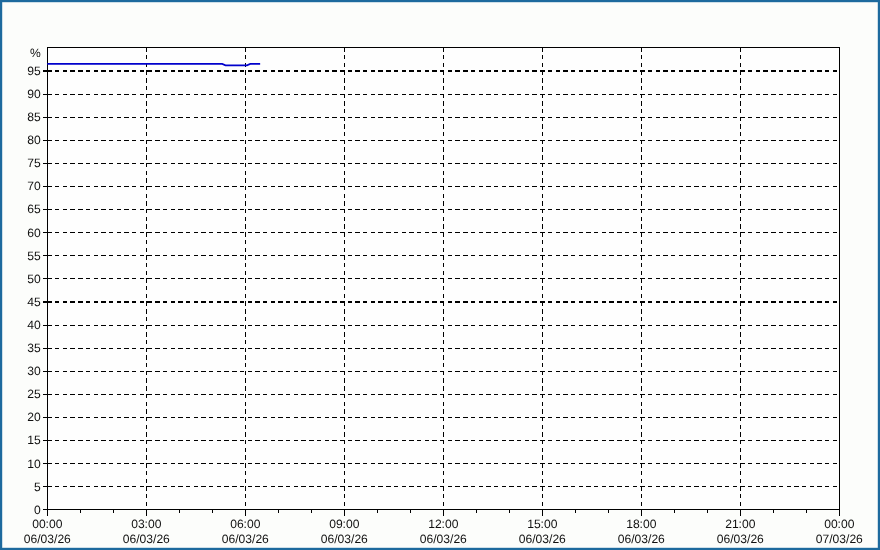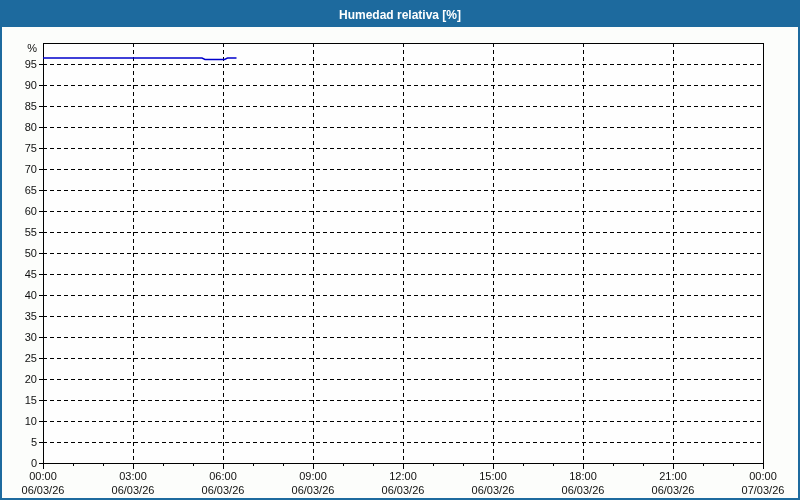--- a/index.html
+++ b/index.html
@@ -17,23 +17,20 @@
   .title{color:var(--title-text);font-size:12px;font-weight:bold;
          letter-spacing:0px;}
   #chart-svg{position:absolute;top:0;left:0;}
   .lbl{font-family:"Liberation Sans",sans-serif;font-size:11px;
        fill:var(--axis-text);}
 </style>
 </head>
 <body>
 
 <div class="frame">
-  <div class="header">
-    <span class="title">Humedad relativa [%]</span>
-  </div>
   <svg id="chart-svg" width="800" height="500">
       <rect x="41" y="41" width="720" height="420" fill="#fefefe" stroke="#000000" stroke-width="1" shape-rendering="crispEdges"></rect>
       <line x1="41" y1="440.5" x2="761" y2="440.5" stroke="#000000" stroke-width="1" stroke-dasharray="4,3" shape-rendering="crispEdges"></line>
       <line x1="41" y1="419.5" x2="761" y2="419.5" stroke="#000000" stroke-width="1" stroke-dasharray="4,3" shape-rendering="crispEdges"></line>
       <line x1="41" y1="398.5" x2="761" y2="398.5" stroke="#000000" stroke-width="1" stroke-dasharray="4,3" shape-rendering="crispEdges"></line>
       <line x1="41" y1="377.5" x2="761" y2="377.5" stroke="#000000" stroke-width="1" stroke-dasharray="4,3" shape-rendering="crispEdges"></line>
       <line x1="41" y1="356.5" x2="761" y2="356.5" stroke="#000000" stroke-width="1" stroke-dasharray="4,3" shape-rendering="crispEdges"></line>
       <line x1="41" y1="335.5" x2="761" y2="335.5" stroke="#000000" stroke-width="1" stroke-dasharray="4,3" shape-rendering="crispEdges"></line>
       <line x1="41" y1="314.5" x2="761" y2="314.5" stroke="#000000" stroke-width="1" stroke-dasharray="4,3" shape-rendering="crispEdges"></line>
       <line x1="41" y1="293.5" x2="761" y2="293.5" stroke="#000000" stroke-width="1" stroke-dasharray="4,3" shape-rendering="crispEdges"></line>

